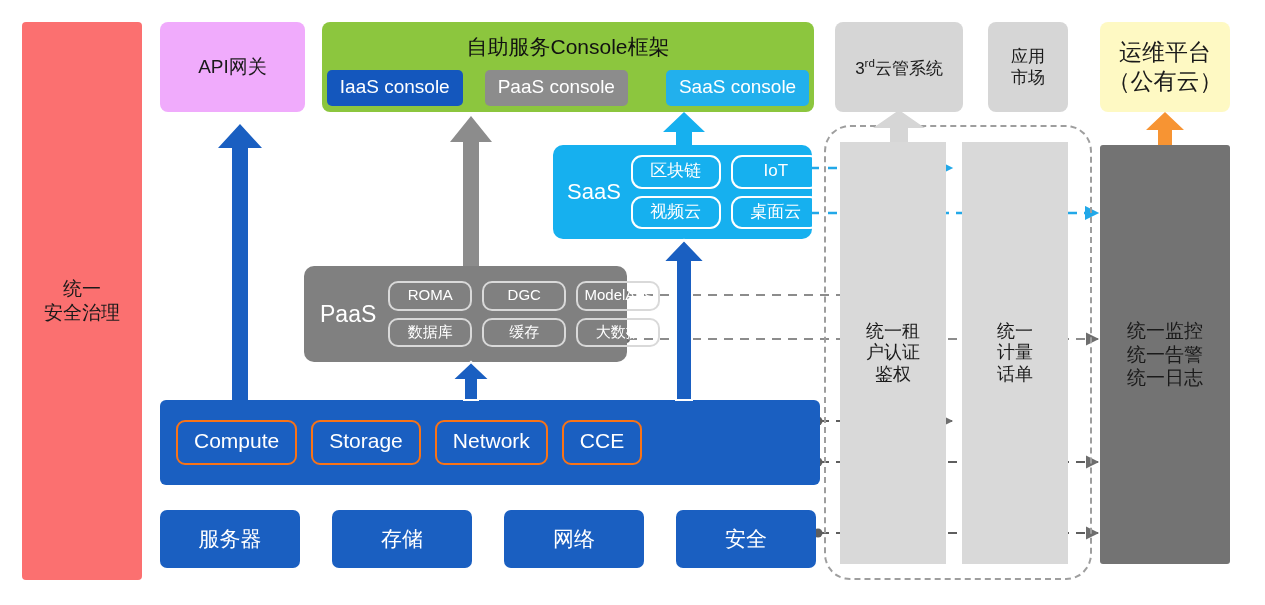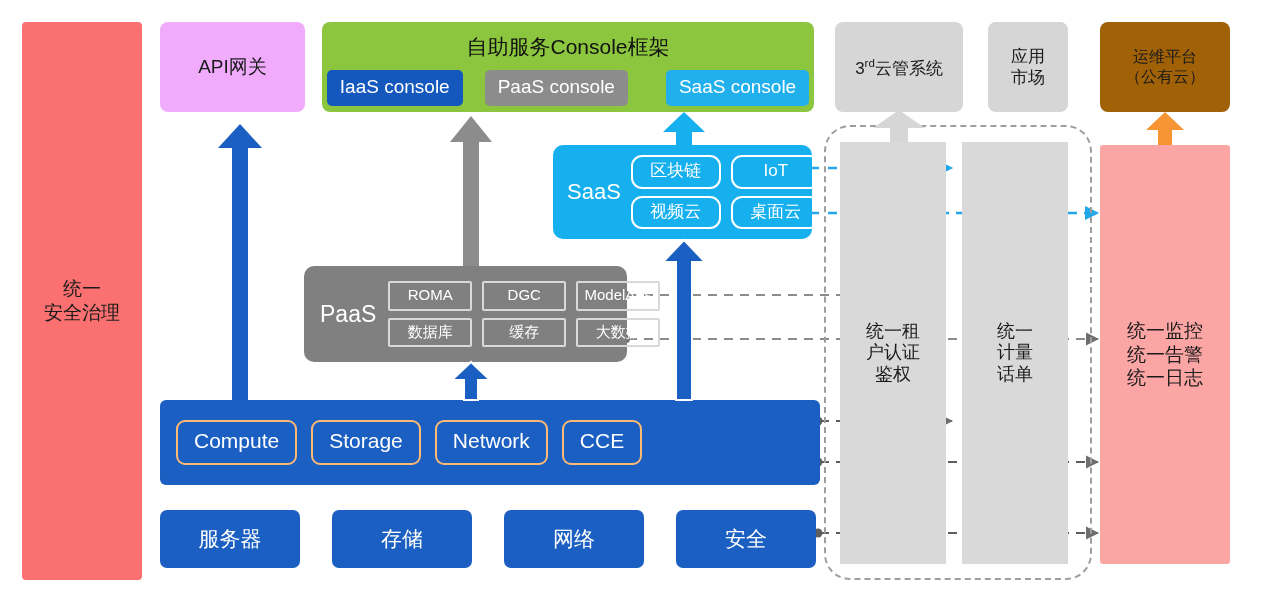--- a/index.html
+++ b/index.html
@@ -70,26 +70,26 @@
   }
 
   
   .gray-top {
     background: #d6d6d6;
     color: #1a1a1a;
     font-size: 17px;
   }
   
   #ops-platform-top {
-    background: #a16207;
-    color: #1a1a1a;
-    font-size: 16px;
+    background: #fef9c3;
+    color: #1a1a1a;
+    font-size: 23px;
   }
   #ops-platform-body {
-    background: #fca5a5;
+    background: #737373;
     color: #1a1a1a;
     font-size: 19px;
     border-radius: 3px;
   }
 
   
   #saas-block {
     background: #16b0ef;
     border-radius: 10px;
     justify-content: flex-start;
@@ -126,21 +126,21 @@
     justify-content: flex-start;
     padding-left: 16px;
   }
   #paas-label {
     color: #ffffff;
     font-size: 23px;
     margin-right: 12px;
   }
   .paas-chip {
     border: 2px solid #d9d9d9;
-    border-radius: 2px;
+    border-radius: 10px;
     color: #ffffff;
     font-size: 15px;
     padding: 3px 9px 4px 9px;
     white-space: nowrap;
     min-width: 62px;
     display: flex;
     align-items: center;
     justify-content: center;
   }
 
@@ -151,21 +151,21 @@
     justify-content: flex-start;
     padding-left: 16px;
   }
   #infra-label {
     color: #ffffff;
     font-size: 21px;
     margin-right: 12px;
     white-space: nowrap;
   }
   .infra-chip {
-    border: 2px solid #fdba74;
+    border: 2px solid #f97316;
     border-radius: 9px;
     color: #ffffff;
     font-size: 21px;
     padding: 6px 16px 8px 16px;
     margin-right: 14px;
     white-space: nowrap;
     display: flex;
     align-items: center;
     justify-content: center;
   }

